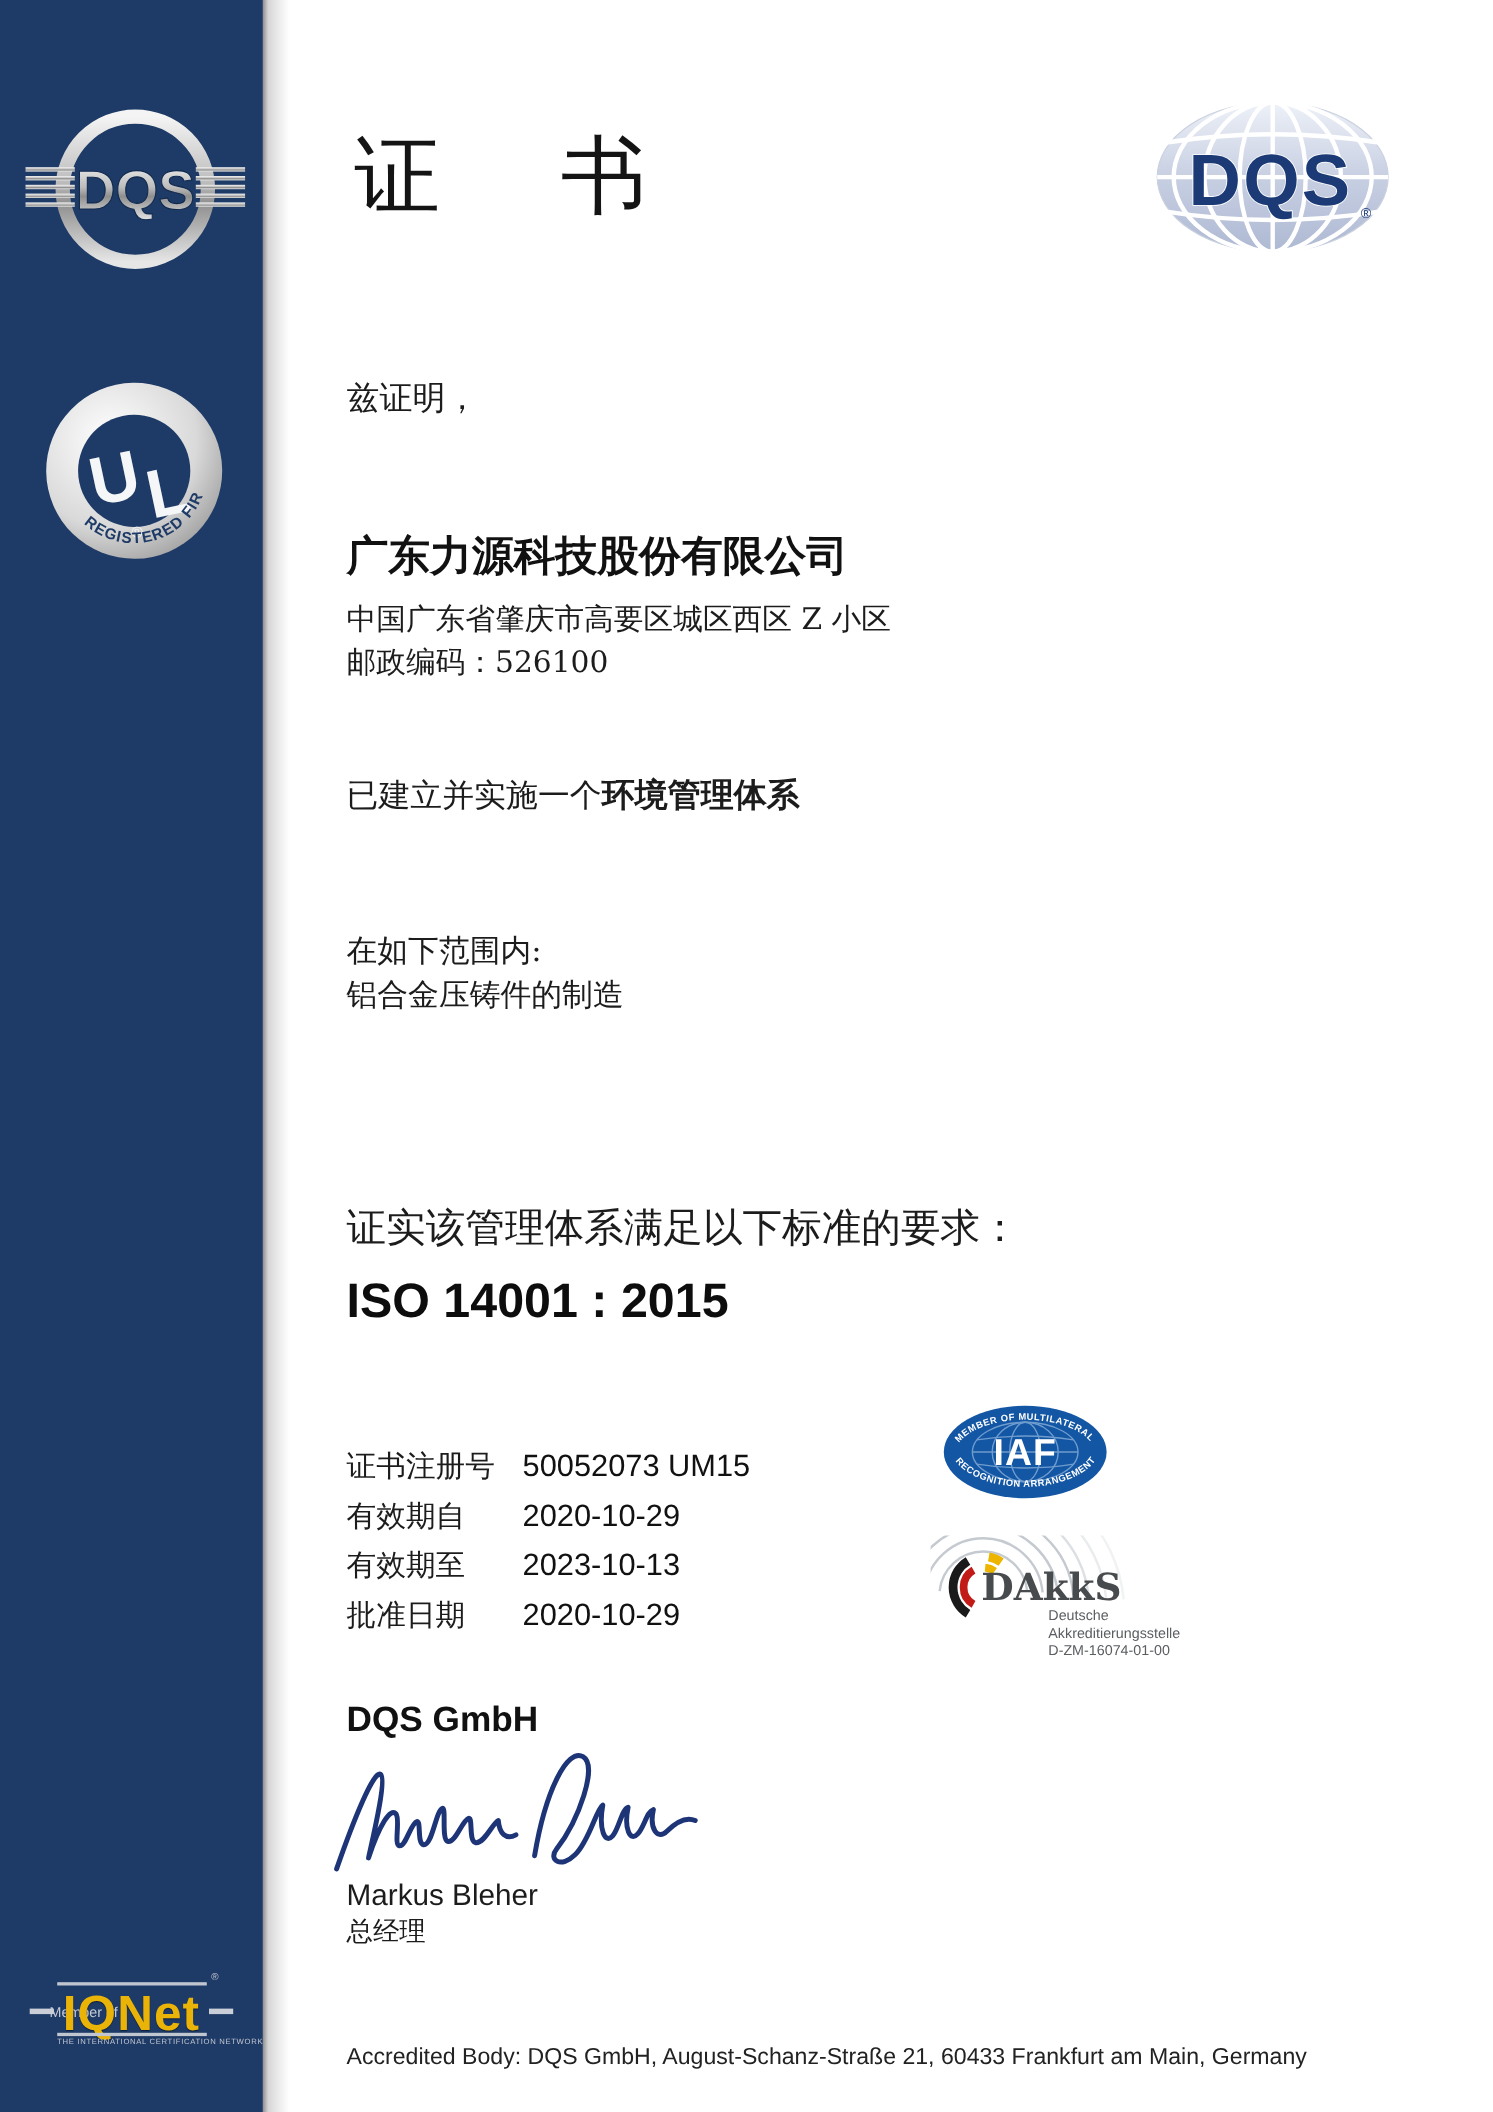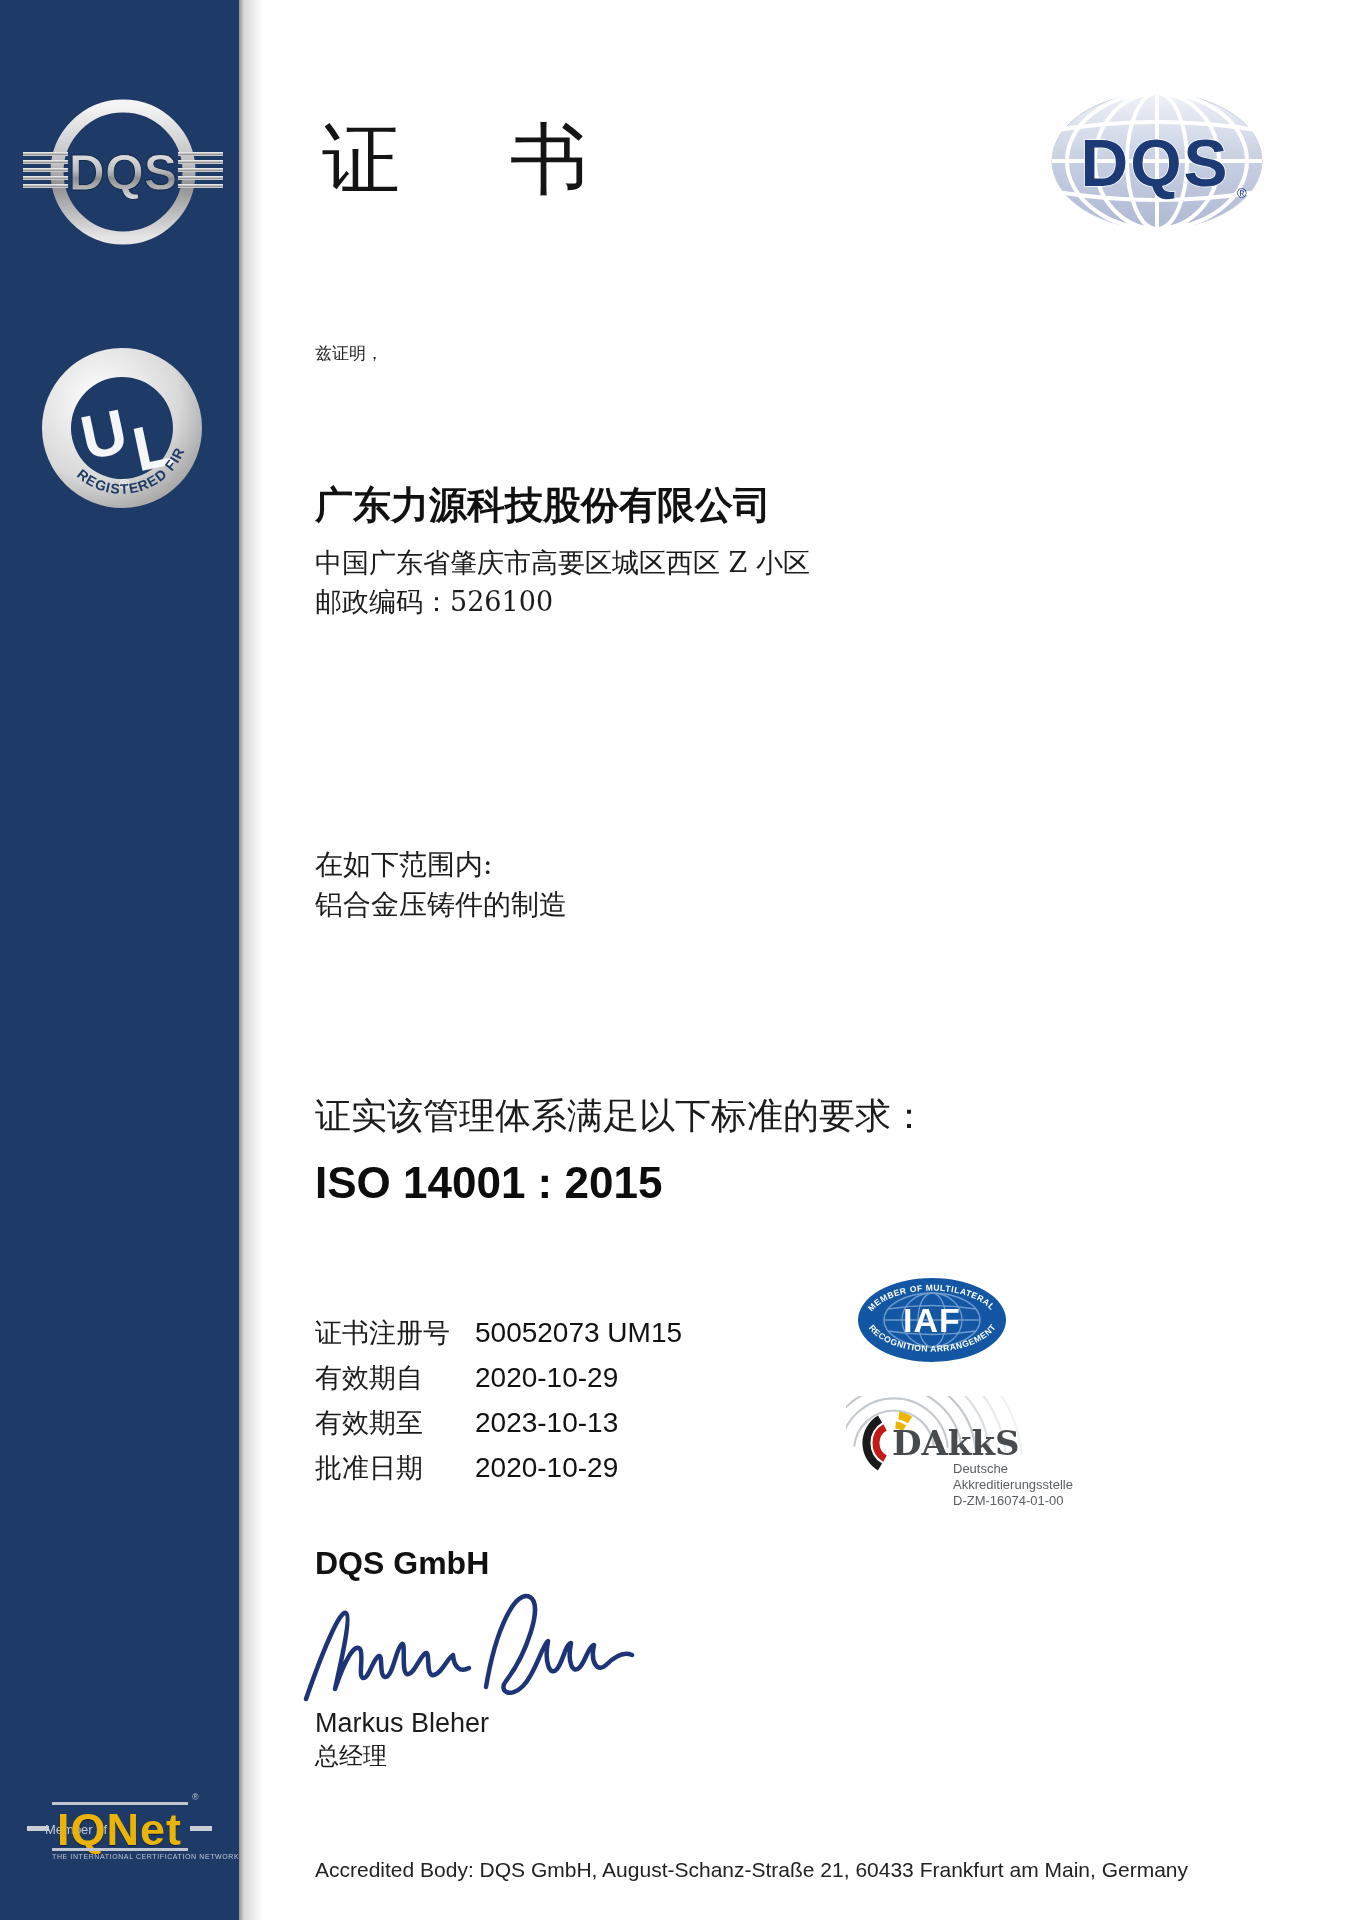--- a/index.html
+++ b/index.html
@@ -29,21 +29,21 @@
                    padding-top:2px; font-size:7px; letter-spacing:.6px; color:#c2c7d1;
                    text-align:center; white-space:nowrap; }
 
   
   .cert-title { position:absolute; left:322px; top:108px; font-size:78px; color:#141414;
                 word-spacing:85px; font-family:"DejaVu Serif", serif; }
   .logo-dqs-globe { position:absolute; left:1045px; top:86px; }
 
   
   .txt { position:absolute; color:#1c1c1c; }
-  .intro       { left:315px; top:342px;  font-size:17px; }
+  .intro       { left:315px; top:342px;  font-size:30px; }
   .company     { left:315px; top:480px;  font-size:38px; font-weight:bold; color:#111; }
   .addr1       { left:315px; top:545px;  font-size:27px; }
   .addr2       { left:315px; top:584px;  font-size:27px; }
   .statement   { left:315px; top:703px;  font-size:29px; }
   .statement b { font-size:30px; }
   .scope-label { left:315px; top:846px;  font-size:28px; }
   .scope-value { left:315px; top:886px;  font-size:28px; }
   .audit1      { left:315px; top:1053px; font-size:28px; }
   .audit2      { left:315px; top:1092px; font-size:36px; }
   .standard    { left:315px; top:1158px; font-size:44px; font-weight:bold; color:#0d0d0d;
@@ -157,20 +157,21 @@
     </g>
     <text x="110" y="100" text-anchor="middle" font-family="Liberation Sans, sans-serif" font-size="66" font-weight="bold" fill="#1c3a75" stroke="#ffffff" stroke-width="1.5" paint-order="stroke" letter-spacing="2">DQS</text>
     <text x="192" y="112" font-family="Liberation Sans, sans-serif" font-size="13" fill="#1c3a75">®</text>
   </svg>
 
   <div class="txt intro">兹证明，</div>
   <div class="txt addr1">中国广东省肇庆市高要区城区西区 Z 小区</div>
   <div class="txt company">广东力源科技股份有限公司</div>
   <div class="txt addr2">邮政编码：526100</div>
 
+  <div class="txt statement"><span>已建立并实施一个</span><b>环境管理体系</b></div>
 
   <div class="txt scope-label">在如下范围内:</div>
   <div class="txt scope-value">铝合金压铸件的制造</div>
 
   <div class="txt audit2">证实该管理体系满足以下标准的要求：</div>
 
   <div class="txt standard">ISO 14001 : 2015</div>
 
   <div class="details">
     <div class="d-label">证书注册号</div>

